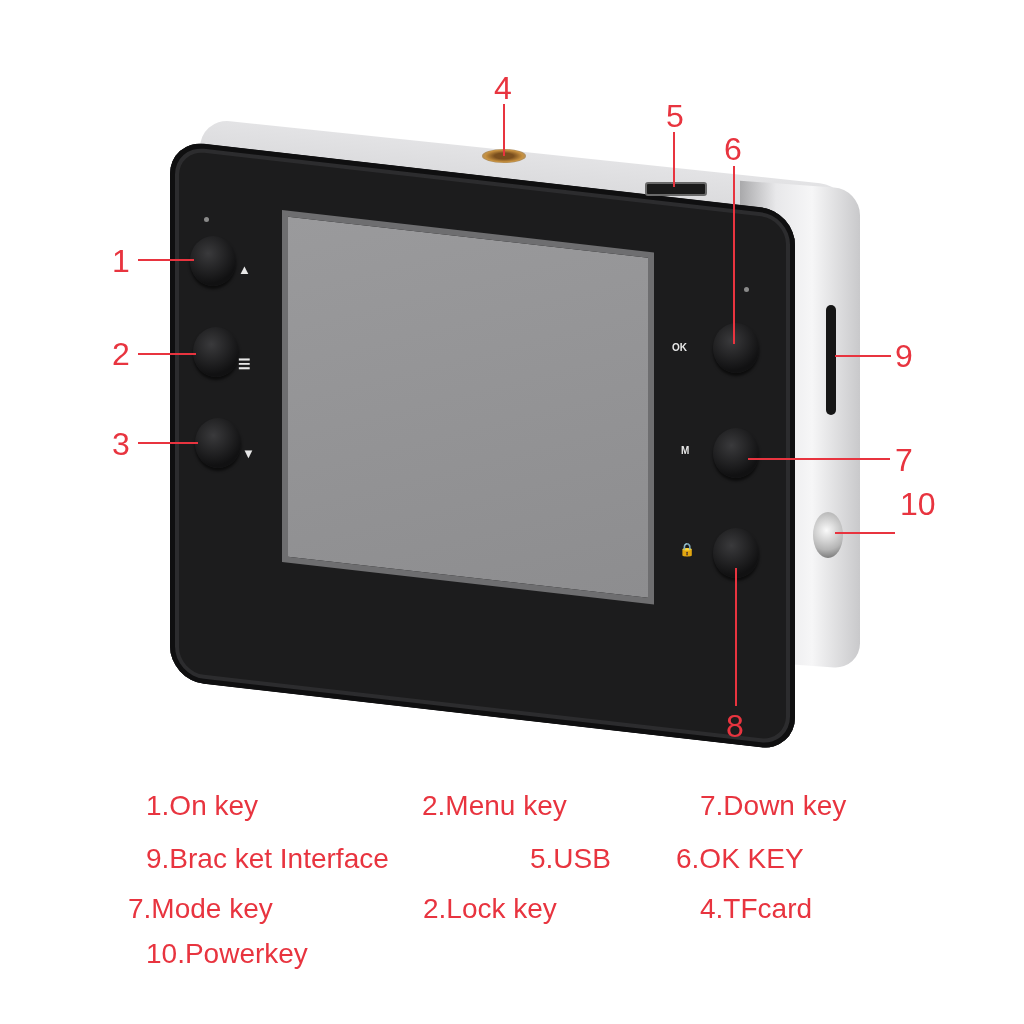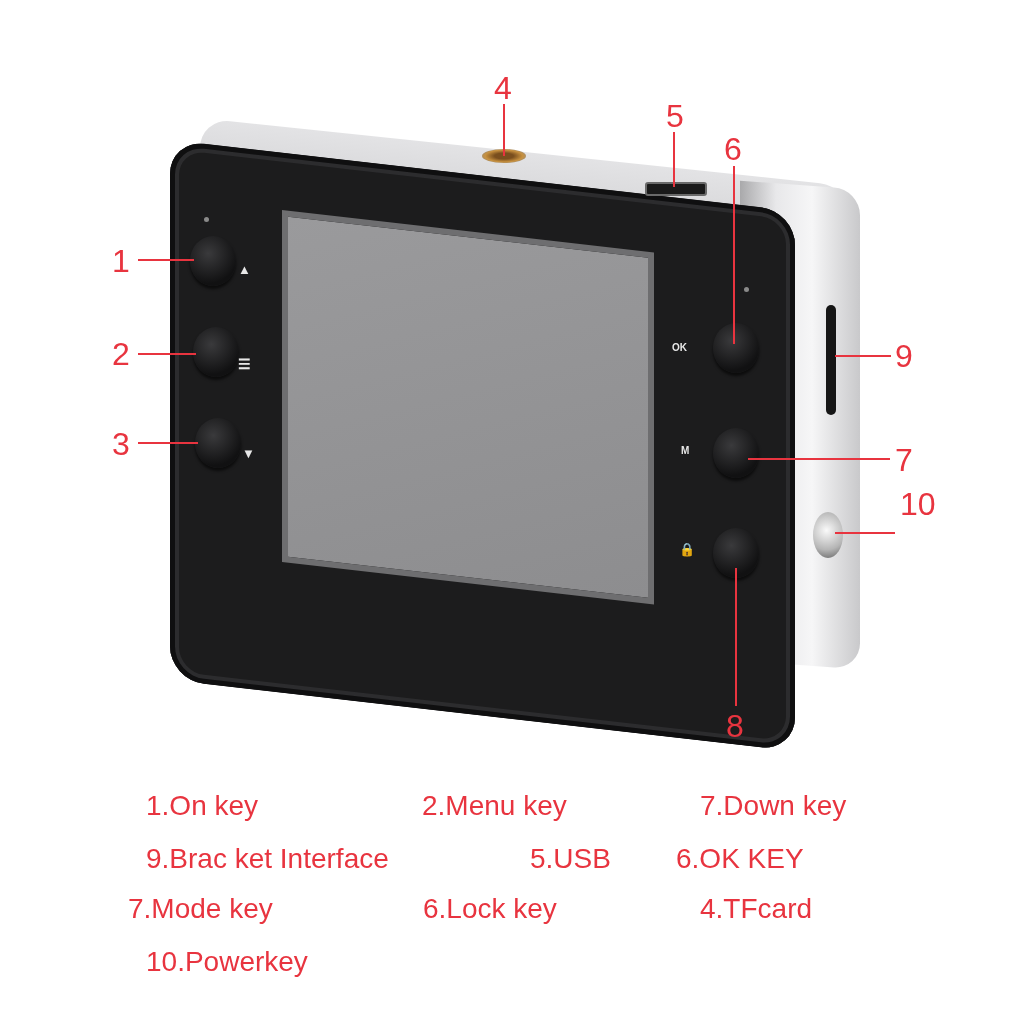--- a/index.html
+++ b/index.html
@@ -105,17 +105,17 @@
   <div class="line" style="left:835px; top:532px; width:60px; height:2px;"></div>
 
   <div>
     <span class="legend-item" style="left:146px; top:790px;">1.On key</span>
     <span class="legend-item" style="left:422px; top:790px;">2.Menu key</span>
     <span class="legend-item" style="left:700px; top:790px;">7.Down key</span>
     <span class="legend-item" style="left:146px; top:843px;">9.Brac ket Interface</span>
     <span class="legend-item" style="left:530px; top:843px;">5.USB</span>
     <span class="legend-item" style="left:676px; top:843px;">6.OK KEY</span>
     <span class="legend-item" style="left:128px; top:893px;">7.Mode key</span>
-    <span class="legend-item" style="left:423px; top:893px;">6.Lock key</span>
+    <span class="legend-item" style="left:423px; top:893px;">2.Lock key</span>
     <span class="legend-item" style="left:700px; top:893px;">4.TFcard</span>
-    <span class="legend-item" style="left:146px; top:938px;margin-top:8px;">10.Powerkey</span>
+    <span class="legend-item" style="left:146px; top:938px;">10.Powerkey</span>
   </div>
 </div>
 
 </body></html>

